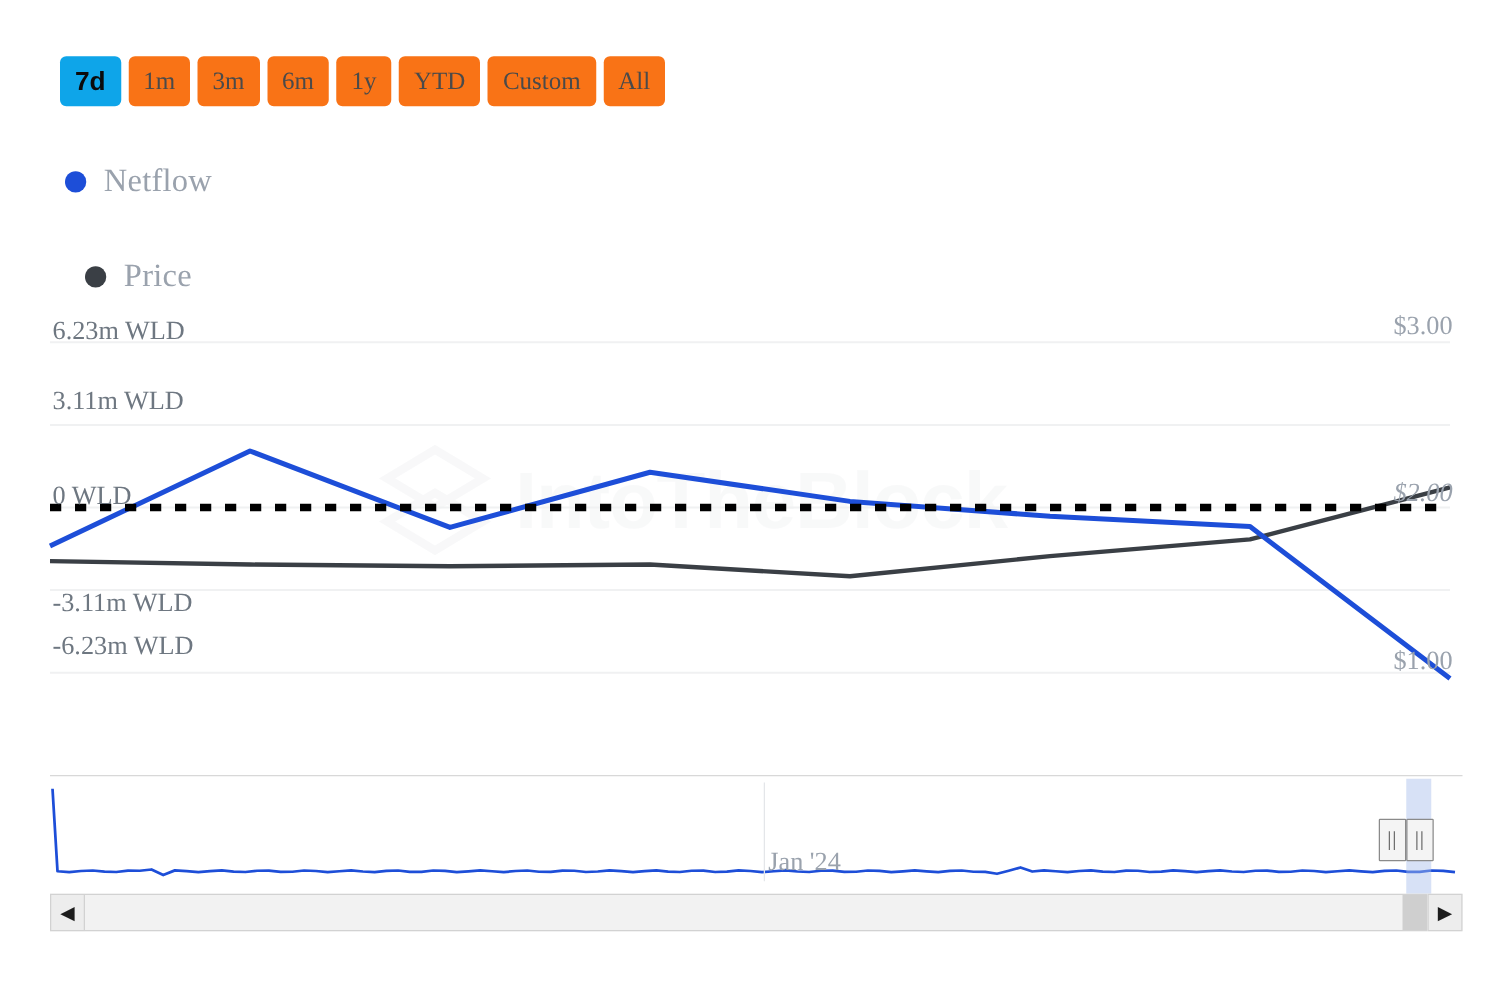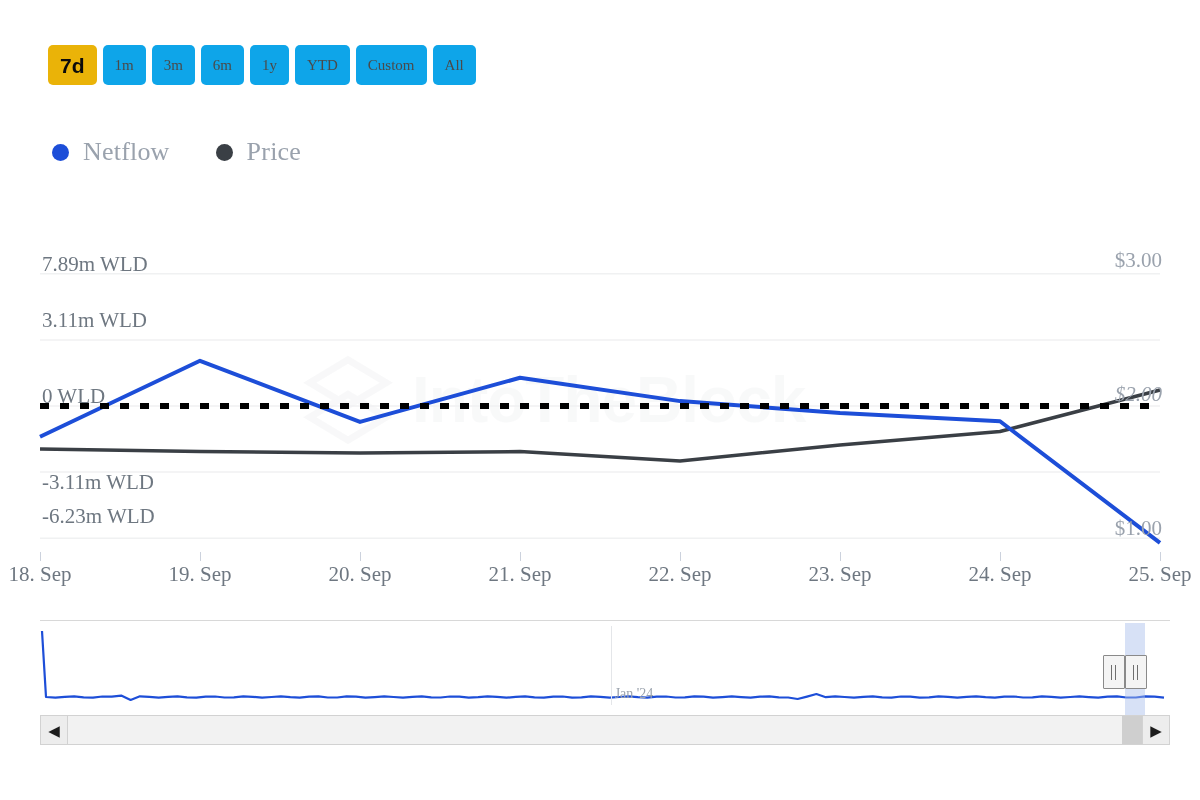--- a/index.html
+++ b/index.html
@@ -29,46 +29,47 @@
     height: 42px;
   }
   .range-btn {
     display: inline-flex;
     align-items: center;
     justify-content: center;
     height: 40px;
     padding: 0 12px;
     border: none;
     border-radius: 5px;
-    background: #0ea5e9;
+    background: #f97316;
     color: #4a4a4a;
     font-family: "Liberation Serif", serif;
-    font-size: 15px;
+    font-size: 20px;
     line-height: 1;
     cursor: pointer;
     white-space: nowrap;
   }
   .range-btn.selected {
-    background: #eab308;
+    background: #0ea5e9;
     color: #0b0b0b;
     font-weight: bold;
     font-family: "Liberation Sans", sans-serif;
     font-size: 21px;
     text-align: right;
   }
 
   
   .legend {
     position: absolute;
     left: 52px;
     top: 130px;
     display: flex;
     align-items: center;
     gap: 46px;
     height: 44px;
+    flex-direction: column;
   }
   .legend-item {
     display: flex;
     align-items: center;
     gap: 14px;
     cursor: pointer;
   }
   .legend-dot {
     width: 17px; height: 17px;
     border-radius: 50%;
@@ -140,21 +141,21 @@
     left: 40px; top: 620px;
     width: 1130px; height: 95px;
     background: #ffffff;
     border-top: 1px solid #d8d8d8;
   }
   .nav-inner { position: absolute; inset: 0; }
   .nav-label {
     position: absolute;
     bottom: 13px;
     font-family: "Liberation Serif", serif;
-    font-size: 14px;
+    font-size: 21px;
     color: #9aa2ad;
     white-space: nowrap;
   }
   .nav-gridline {
     position: absolute;
     top: 5px; bottom: 10px;
     width: 1px;
     background: #e4e6e9;
   }
   .nav-selection {
@@ -264,46 +265,28 @@
       <polyline id="netflow-line" fill="none" stroke="#1d4ed8" stroke-width="4" stroke-linejoin="round" points="40,216.77170418006432 200,140.79742765273312 360,201.91639871382637 520,157.7749196141479 680,181.11897106109325 840,193.0032154340836 1000,201.27974276527334 1160,322.88102893890675"></polyline>
       <line id="zero-line" stroke="#000000" stroke-width="6" stroke-dasharray="9 11" x1="40" x2="1160" y1="186" y2="186"></line>
     </svg>
   </div>
 
   <div id="left-axis">
       <div class="axis-label left" style="top: 504px;">-6.23m WLD</div>
       <div class="axis-label left" style="top: 470px;">-3.11m WLD</div>
       <div class="axis-label left" style="top: 384px;">0 WLD</div>
       <div class="axis-label left" style="top: 308px;">3.11m WLD</div>
-      <div class="axis-label left" style="top: 251.788px;">7.89m WLD</div>
+      <div class="axis-label left" style="top: 251.788px;">6.23m WLD</div>
     </div>
   <div id="right-axis">
       <div class="axis-label right" style="top: 516px;">$1.00</div>
       <div class="axis-label right" style="top: 382px; font-style: italic;">$2.00</div>
       <div class="axis-label right" style="top: 248px; text-align: right;">$3.00</div>
     </div>
 
-  <div class="xaxis" id="xaxis">
-      <div style="position: absolute; top: 0px; width: 1px; height: 9px; background: rgb(204, 210, 221); left: 40px;"></div>
-      <div class="xtick" style="left: 40px; top: 10px;">18. Sep</div>
-      <div style="position: absolute; top: 0px; width: 1px; height: 9px; background: rgb(204, 210, 221); left: 200px;"></div>
-      <div class="xtick" style="left: 200px; top: 10px;">19. Sep</div>
-      <div style="position: absolute; top: 0px; width: 1px; height: 9px; background: rgb(204, 210, 221); left: 360px;"></div>
-      <div class="xtick" style="left: 360px; top: 10px;">20. Sep</div>
-      <div style="position: absolute; top: 0px; width: 1px; height: 9px; background: rgb(204, 210, 221); left: 520px;"></div>
-      <div class="xtick" style="left: 520px; top: 10px;">21. Sep</div>
-      <div style="position: absolute; top: 0px; width: 1px; height: 9px; background: rgb(204, 210, 221); left: 680px;"></div>
-      <div class="xtick" style="left: 680px; top: 10px;">22. Sep</div>
-      <div style="position: absolute; top: 0px; width: 1px; height: 9px; background: rgb(204, 210, 221); left: 840px;"></div>
-      <div class="xtick" style="left: 840px; top: 10px;">23. Sep</div>
-      <div style="position: absolute; top: 0px; width: 1px; height: 9px; background: rgb(204, 210, 221); left: 1000px;"></div>
-      <div class="xtick" style="left: 1000px; top: 10px;">24. Sep</div>
-      <div style="position: absolute; top: 0px; width: 1px; height: 9px; background: rgb(204, 210, 221); left: 1160px;"></div>
-      <div class="xtick" style="left: 1160px; top: 10px;">25. Sep</div>
-    </div>
 
   <div class="navigator">
     <div class="nav-inner" id="nav-inner">
       <svg width="1130" height="94">
         <polyline id="nav-line" fill="none" stroke="#1d4ed8" stroke-width="2.2" stroke-linejoin="round" points="2.0,10.0 6.0,76.0 6.0,76.0 15.4,76.7 24.8,75.8 34.2,75.4 43.6,76.3 53.0,76.6 62.4,75.5 71.8,75.6 81.2,74.6 90.6,79.0 99.9,75.3 109.3,75.9 118.7,76.7 128.1,75.9 137.5,75.3 146.9,76.3 156.3,76.6 165.7,75.6 175.1,75.5 184.5,76.5 193.9,76.4 203.3,75.4 212.7,75.8 222.1,76.7 231.5,76.0 240.9,75.3 250.3,76.2 259.7,76.7 269.1,75.7 278.5,75.4 287.8,76.5 297.2,76.5 306.6,75.4 316.0,75.7 325.4,76.7 334.8,76.1 344.2,75.3 353.6,76.0 363.0,76.7 372.4,75.8 381.8,75.4 391.2,76.4 400.6,76.5 410.0,75.5 419.4,75.6 428.8,76.6 438.2,76.2 447.6,75.3 457.0,75.9 466.4,76.7 475.7,75.9 485.1,75.3 494.5,76.3 503.9,76.6 513.3,75.6 522.7,75.5 532.1,76.6 541.5,76.3 550.9,75.3 560.3,75.8 569.7,76.7 579.1,76.0 588.5,75.3 597.9,76.2 607.3,76.6 616.7,75.6 626.1,75.5 635.5,76.5 644.9,76.4 654.3,75.4 663.6,75.7 673.0,76.7 682.4,76.1 691.8,75.3 701.2,76.1 710.6,76.7 720.0,75.7 729.4,75.4 738.8,76.4 748.2,76.5 757.6,78.0 767.0,75.6 776.4,73.0 785.8,76.2 795.2,75.3 804.6,76.0 814.0,76.7 823.4,75.8 832.8,75.3 842.2,76.3 851.5,76.6 860.9,75.5 870.3,75.6 879.7,76.6 889.1,76.3 898.5,75.3 907.9,75.9 917.3,76.7 926.7,75.9 936.1,75.3 945.5,76.2 954.9,76.6 964.3,75.6 973.7,75.5 983.1,76.5 992.5,76.4 1001.9,75.4 1011.3,75.8 1020.7,76.7 1030.1,76.0 1039.4,75.3 1048.8,76.1 1058.2,76.7 1067.6,75.7 1077.0,75.4 1086.4,76.5 1095.8,76.5 1105.2,75.4 1114.6,75.7 1124.0,76.7"></polyline>
       </svg>
     <div class="nav-gridline" style="left: 570.65px;"></div><div class="nav-label" style="left: 574.65px;">Jan '24</div><div class="nav-selection" style="left: 1084.8px; width: 20.34px;"></div><div class="nav-handle" style="left: 1062.8px;">
           <i></i>
           <i></i>
         </div><div class="nav-handle" style="left: 1084.8px;">

